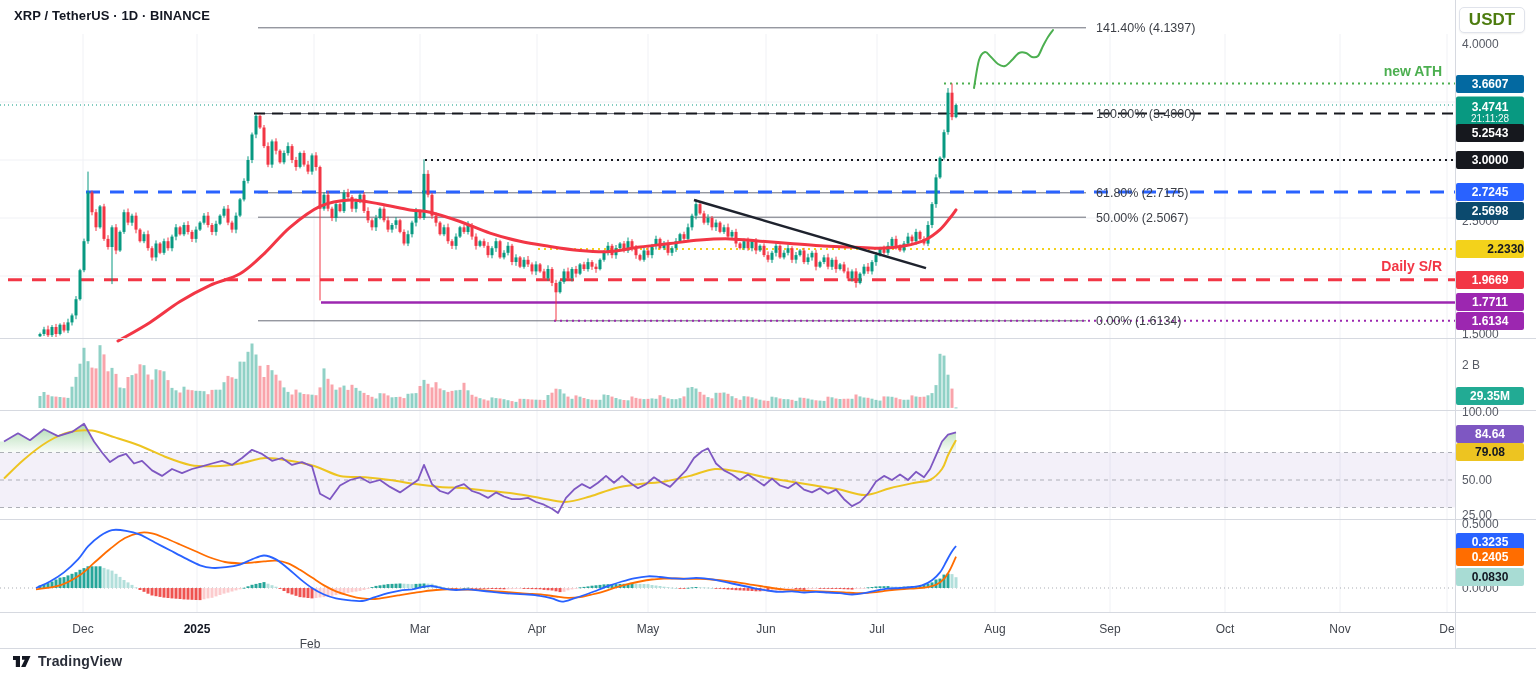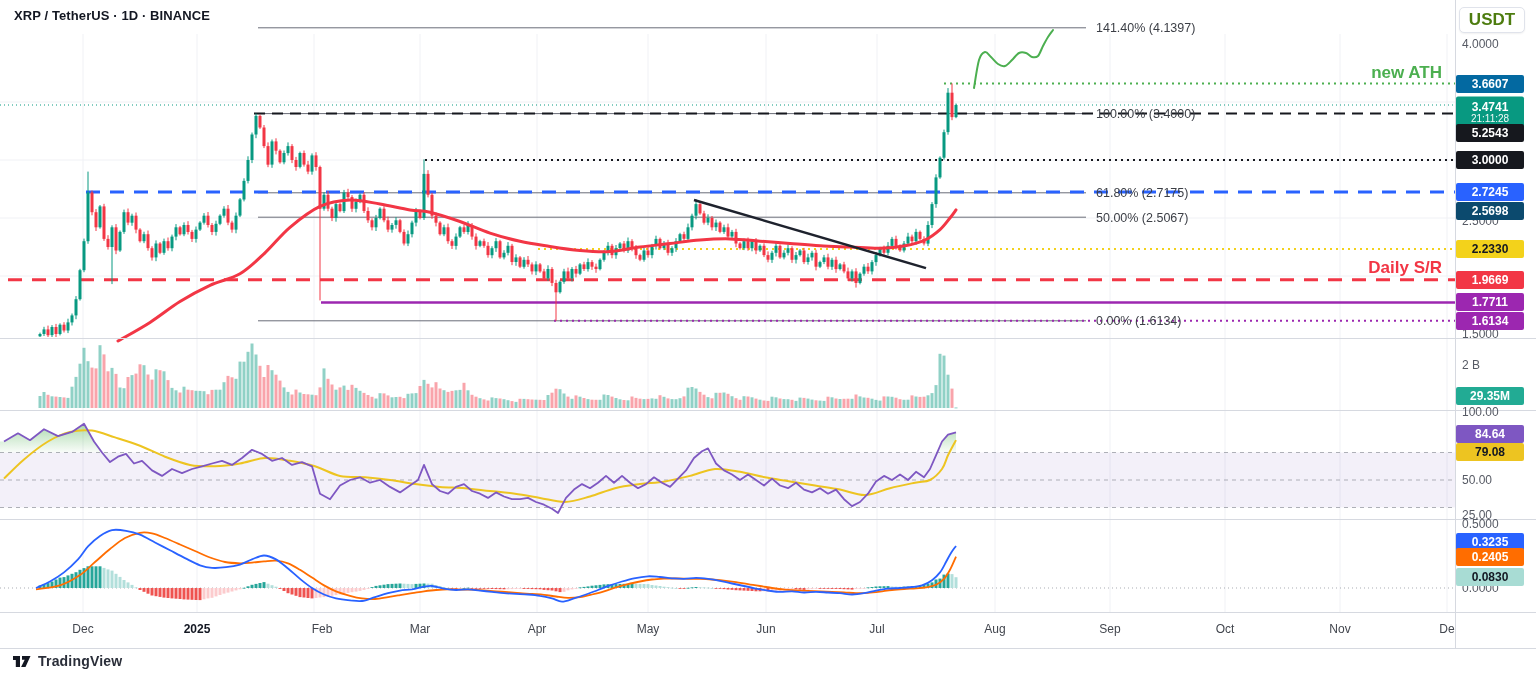--- a/index.html
+++ b/index.html
@@ -13,21 +13,21 @@
   .hdr .v{color:#089981;font-weight:600;}
   .chg{color:#089981;font-weight:600;}
   .currency-btn{position:absolute;left:1459px;top:7px;width:64px;height:24px;background:#fff;
     border:1px solid #e0e3eb;border-radius:5px;font-size:17px;font-weight:600;color:#4d7c0f;
     display:flex;align-items:center;justify-content:center;cursor:pointer;z-index:6;box-shadow:0 1px 2px rgba(0,0,0,.06);}
   .axis-tick{position:absolute;left:1462px;font-size:12px;color:#565a64;transform:translateY(-50%);z-index:4;}
   .price-label{position:absolute;left:1456px;width:68px;height:18px;border-radius:2px;font-size:12px;
     font-weight:700;display:flex;align-items:center;justify-content:center;transform:translateY(-50%);z-index:5;}
   .price-label.two{height:31px;flex-direction:column;line-height:12px;justify-content:center;}
   .price-label .sub{font-size:10px;font-weight:400;opacity:.95;}
-  .annot{position:absolute;font-size:17px;font-weight:700;z-index:5;white-space:nowrap;}
+  .annot{position:absolute;font-size:14px;font-weight:700;z-index:5;white-space:nowrap;}
   .time-label{position:absolute;top:622px;font-size:12px;color:#42464e;transform:translateX(-50%);z-index:4;}
   .time-label.bold{font-weight:700;color:#131722;}
   .footer{position:absolute;left:12px;top:651px;display:flex;align-items:center;gap:6px;z-index:5;cursor:pointer;}
   .footer .brand{font-size:14px;font-weight:700;color:#2a2e39;letter-spacing:.2px;}
 </style>
 </head>
 <body>
 <div id="stage">
 
 <svg id="chart-svg" width="1536" height="681">
@@ -1049,21 +1049,21 @@
       </div>
       <div class="price-label" style="top: 160px; background: rgb(22, 24, 30); color: rgb(255, 255, 255);">
         <span>3.0000</span>
       </div>
       <div class="price-label" style="top: 192px; background: rgb(41, 98, 255); color: rgb(255, 255, 255);">
         <span>2.7245</span>
       </div>
       <div class="price-label" style="top: 211px; background: #0c4a6e; color: rgb(255, 255, 255);">
         <span>2.5698</span>
       </div>
-      <div class="price-label" style="top: 249px; background: rgb(243, 210, 27); color: rgb(19, 23, 34);">
+      <div class="price-label" style="top: 249px; background: rgb(243, 210, 27); color: rgb(19, 23, 34); justify-content: flex-end;">
         <span>2.2330</span>
       </div>
       <div class="price-label" style="top: 280px; background: rgb(242, 54, 69); color: rgb(255, 255, 255);">
         <span>1.9669</span>
       </div>
       <div class="price-label" style="top: 302px; background: rgb(156, 39, 176); color: rgb(255, 255, 255);">
         <span>1.7711</span>
       </div>
       <div class="price-label" style="top: 321px; background: rgb(156, 39, 176); color: rgb(255, 255, 255);">
         <span>1.6134</span>
@@ -1083,21 +1083,21 @@
       <div class="price-label" style="top: 557px; background: rgb(255, 109, 0); color: rgb(255, 255, 255);">
         <span>0.2405</span>
       </div>
       <div class="price-label" style="top: 577px; background: rgb(168, 220, 212); color: rgb(19, 23, 34);">
         <span>0.0830</span>
       </div>
     </div>
 <div id="time-axis">
       <div class="time-label" style="left: 83px;">Dec</div>
       <div class="time-label bold" style="left: 197px;">2025</div>
-      <div class="time-label" style="left: 322px;">Feb</div>
+      <div class="time-label" style="left: 310px; margin-top: 15px;">Feb</div>
       <div class="time-label" style="left: 420px;">Mar</div>
       <div class="time-label" style="left: 537px;">Apr</div>
       <div class="time-label" style="left: 648px;">May</div>
       <div class="time-label" style="left: 766px;">Jun</div>
       <div class="time-label" style="left: 877px;">Jul</div>
       <div class="time-label" style="left: 995px;">Aug</div>
       <div class="time-label" style="left: 1110px;">Sep</div>
       <div class="time-label" style="left: 1225px;">Oct</div>
       <div class="time-label" style="left: 1340px;">Nov</div>
       <div class="time-label" style="left: 1447px;">De</div>

